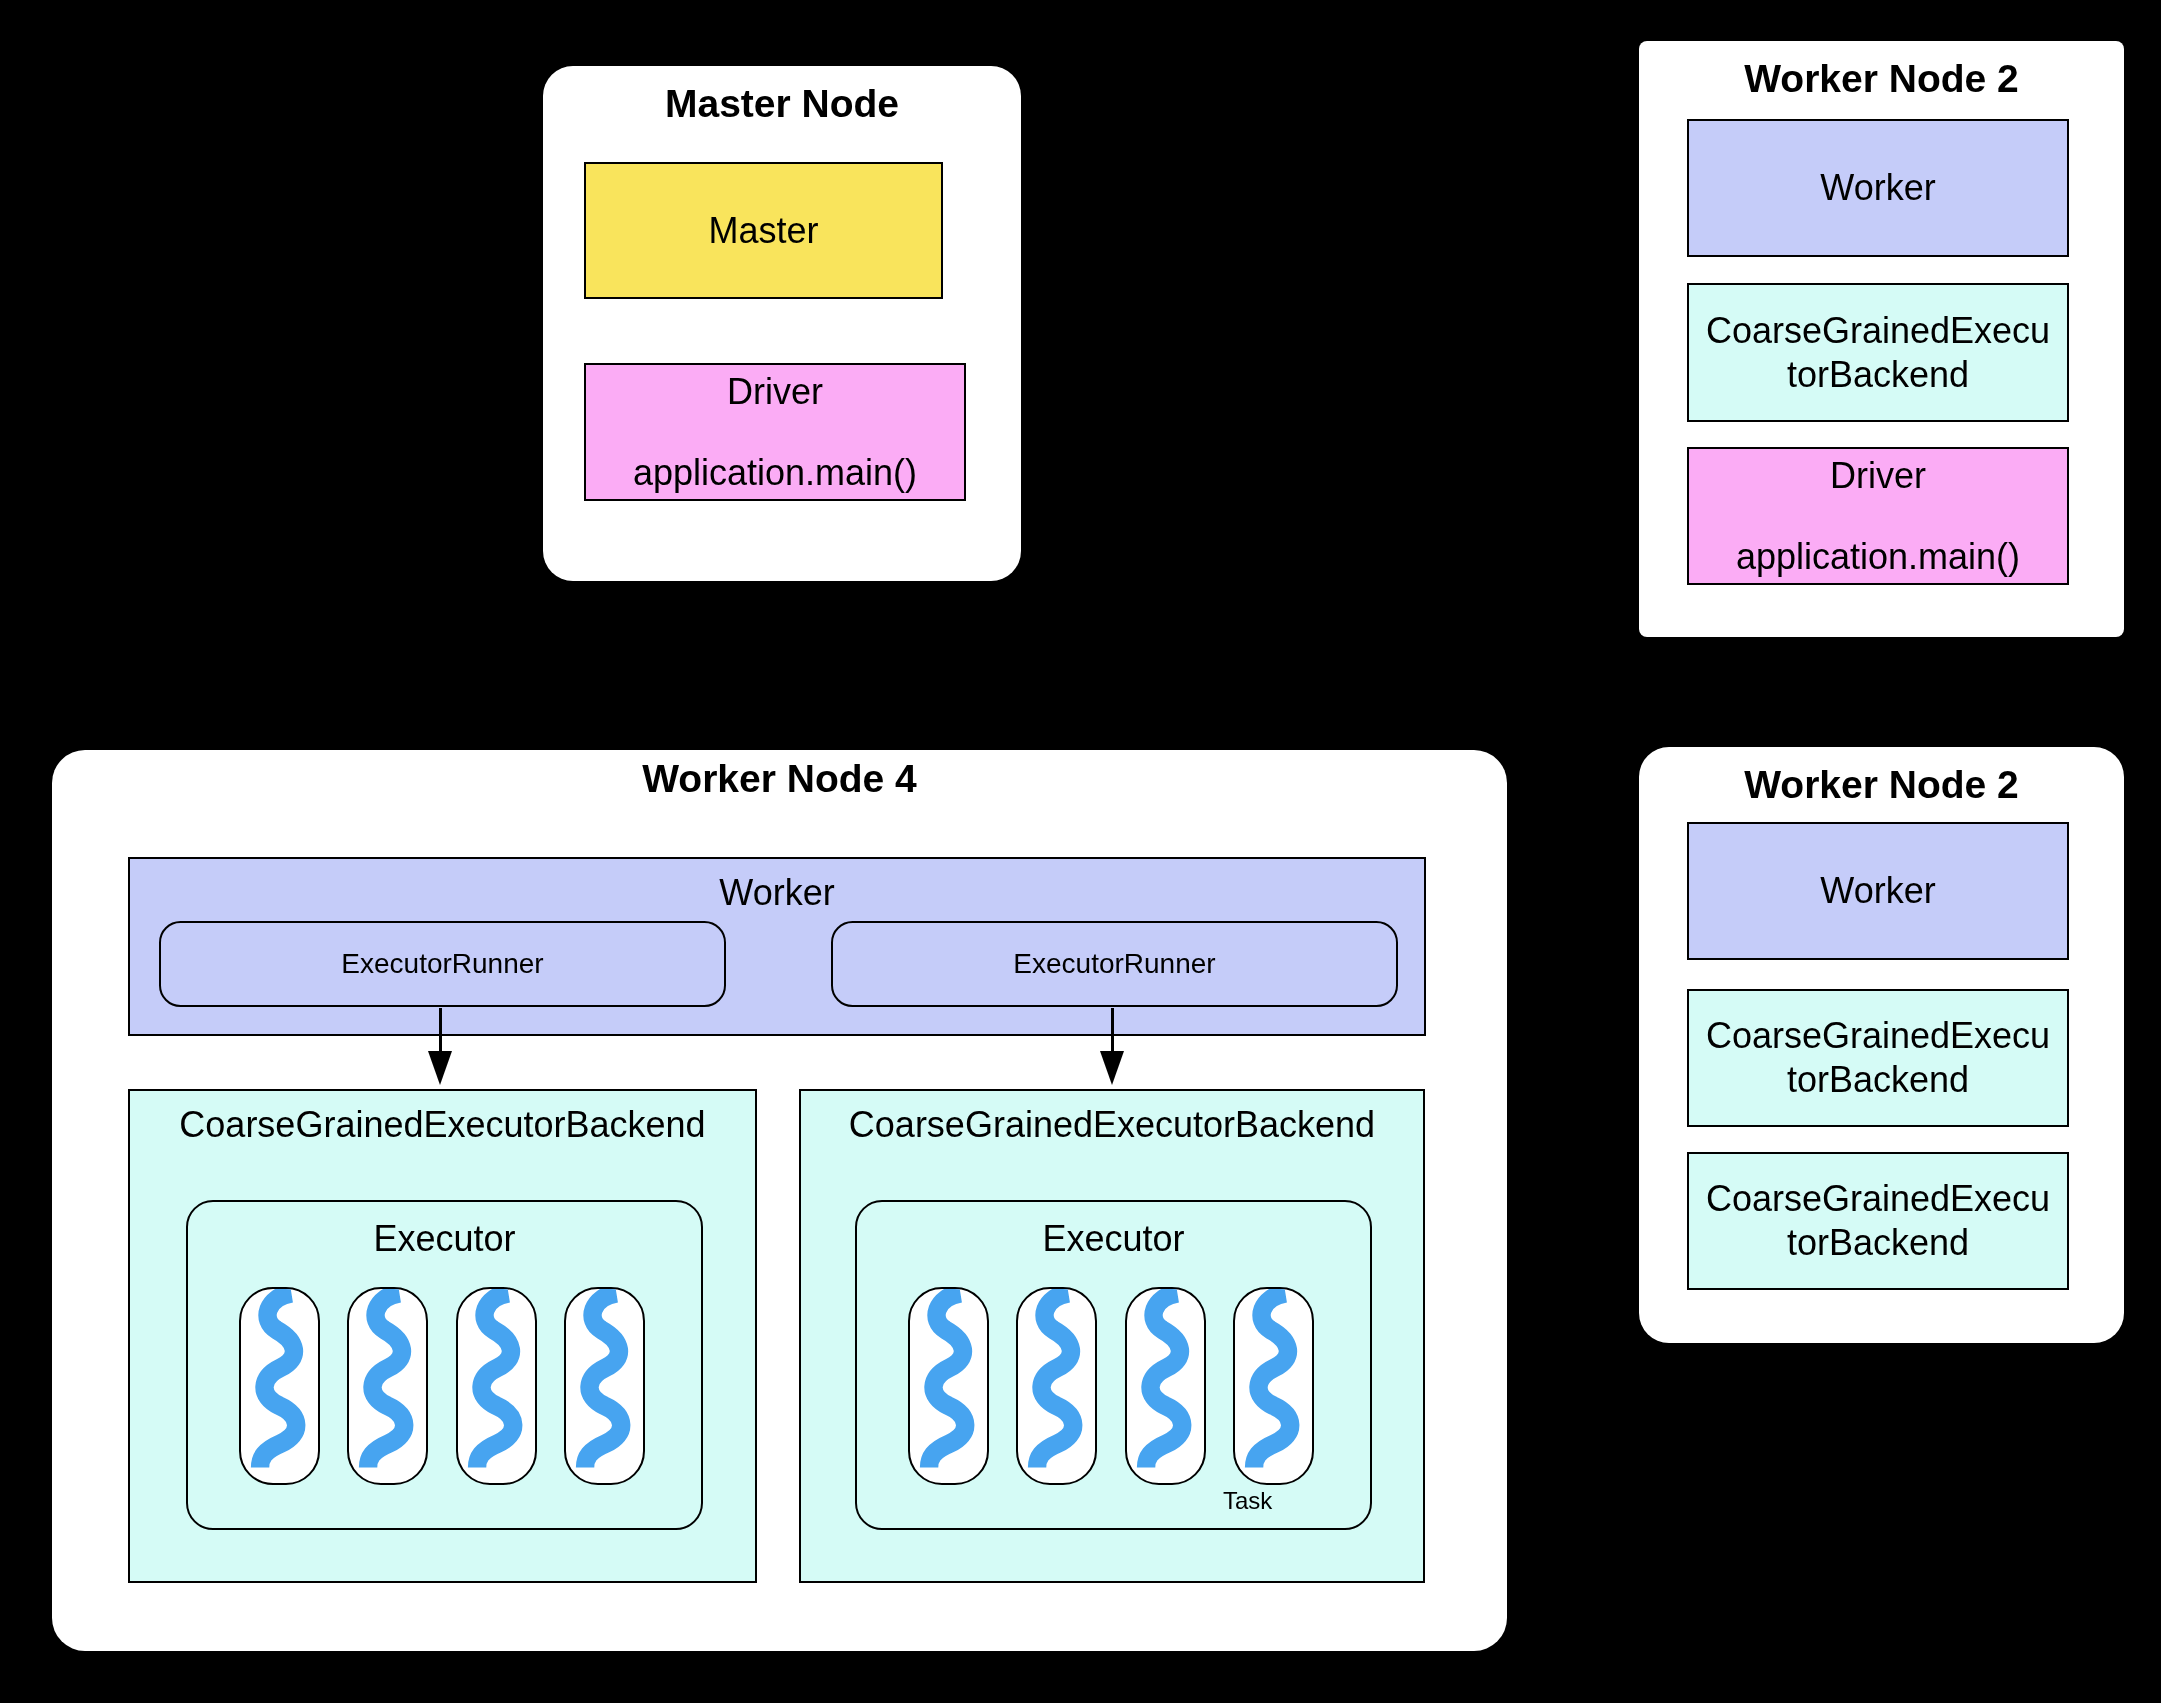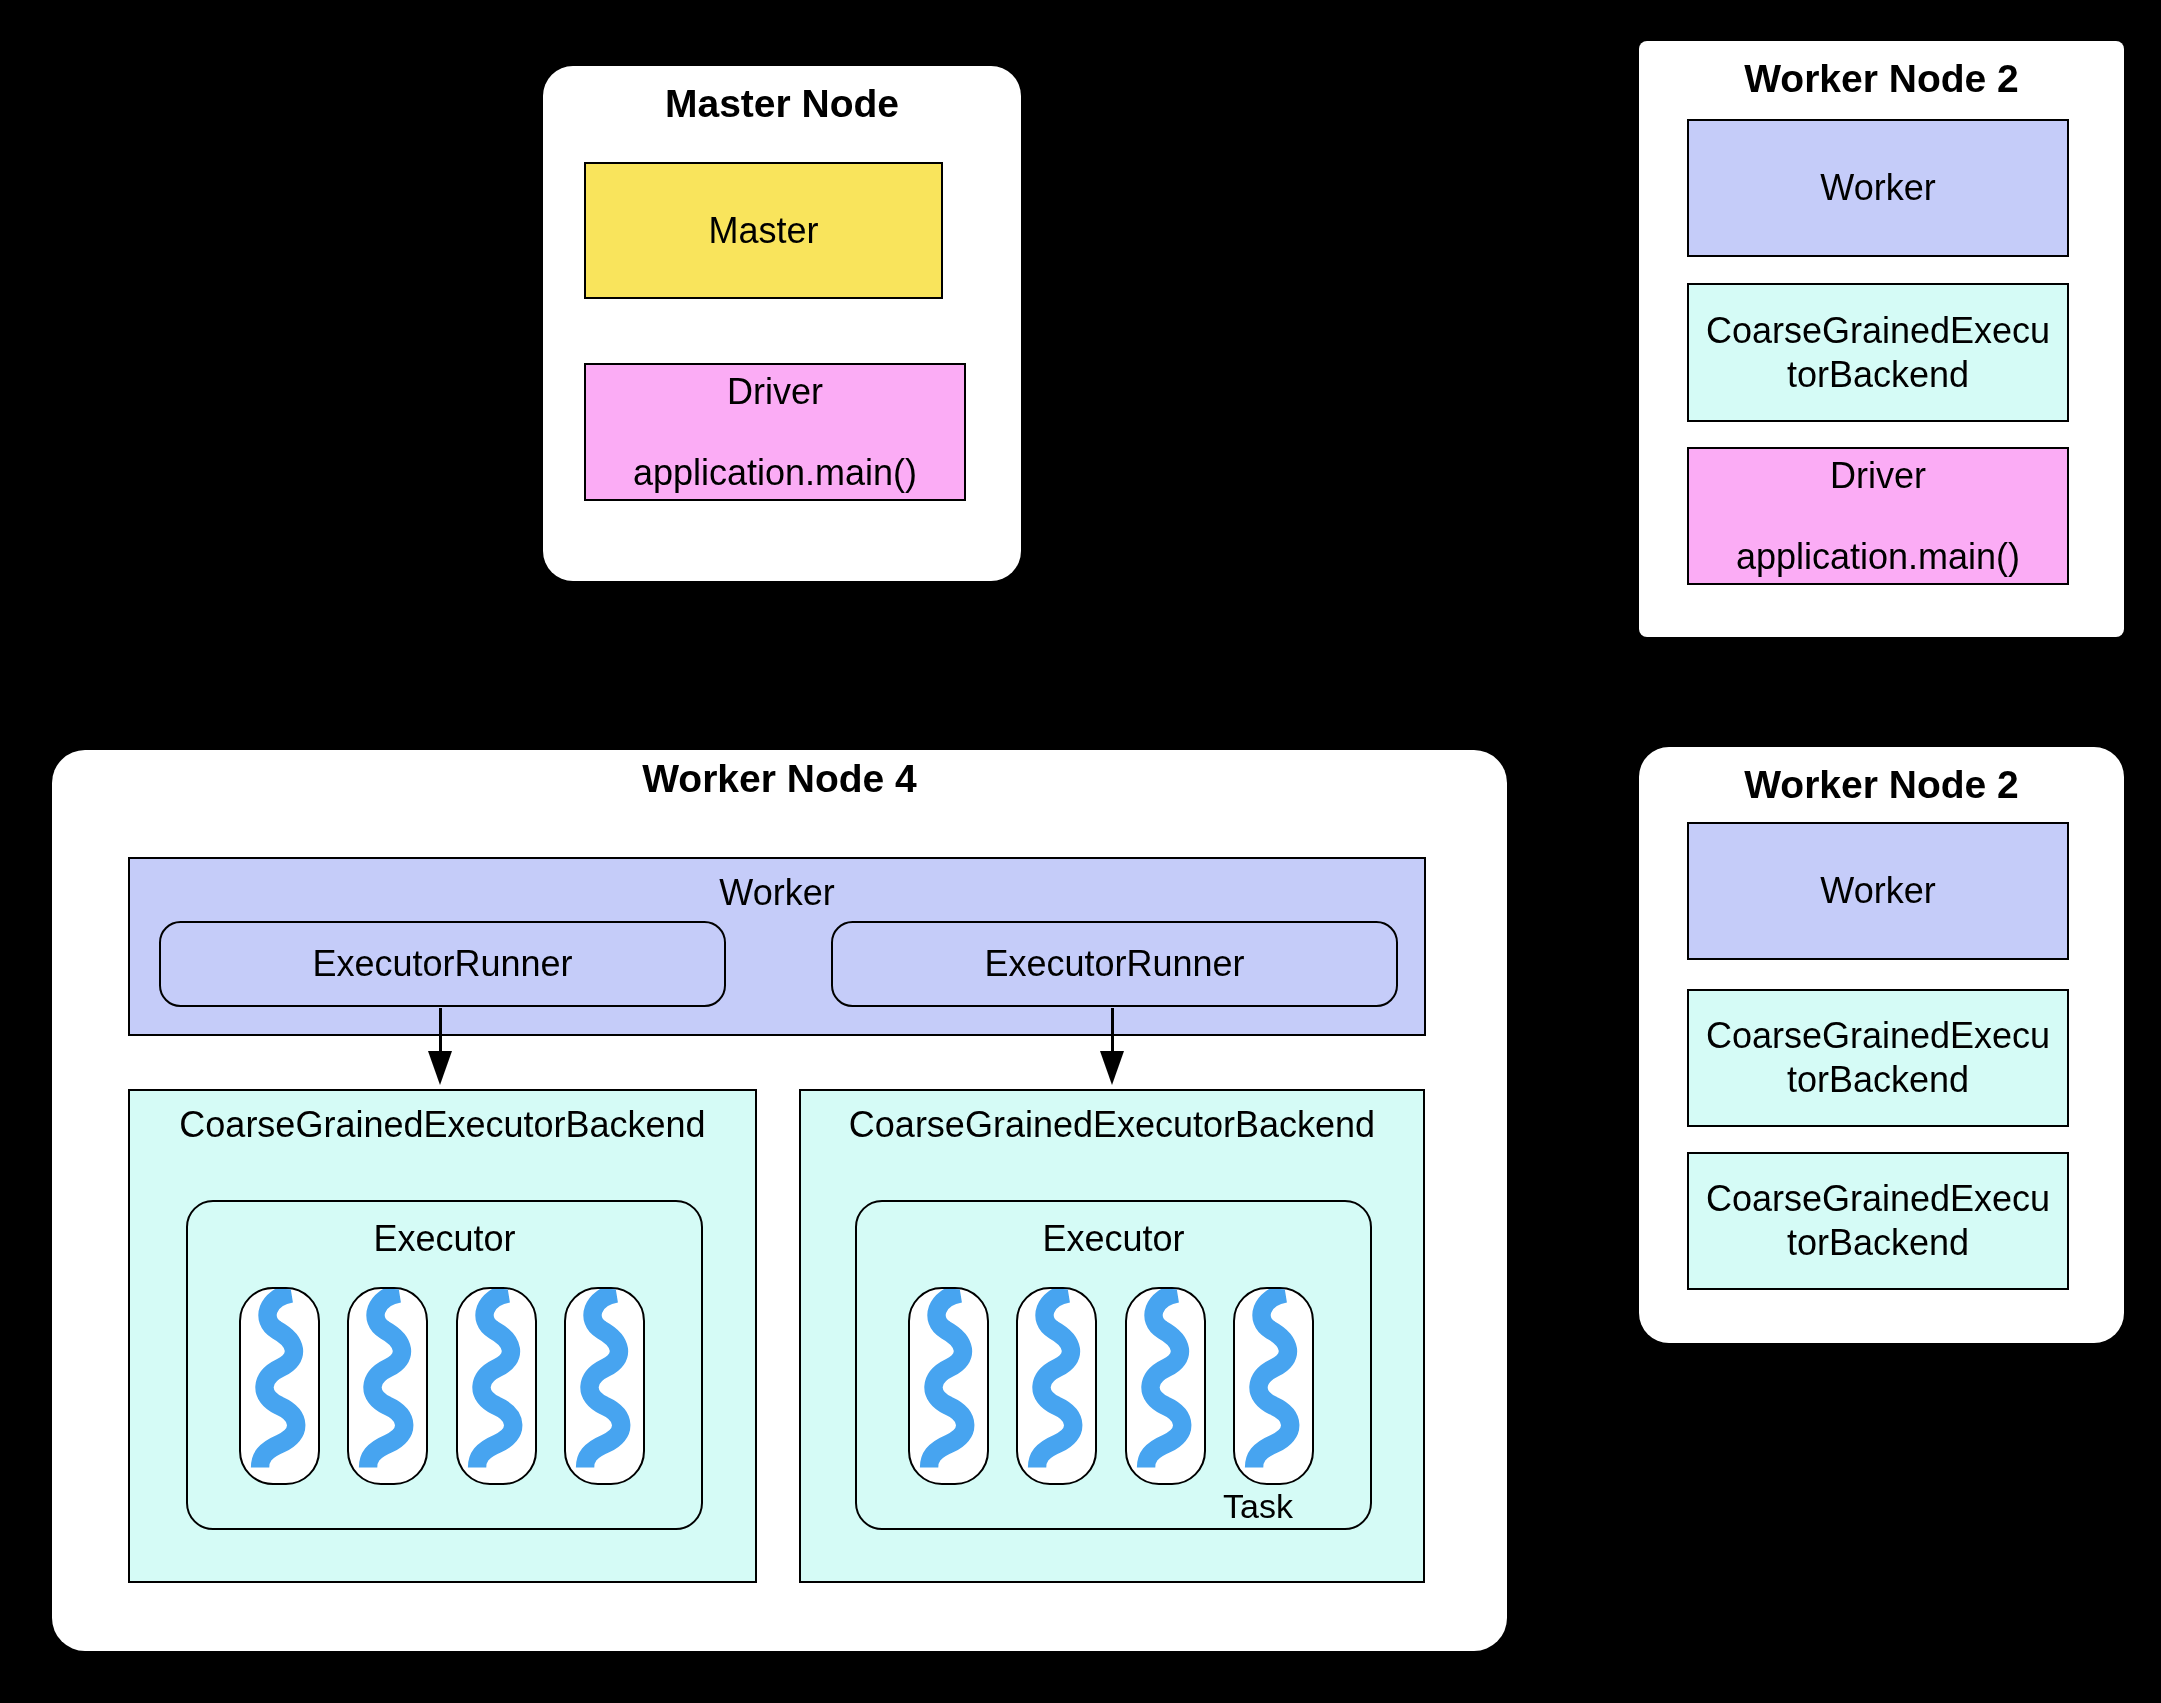--- a/index.html
+++ b/index.html
@@ -24,36 +24,36 @@
   .fill-cyan { background:var(--cyan); }
 
   .bar-label, .cgeb-title, .exec-label { position:absolute; left:0; right:0; text-align:center;
                  font-size:36px; color:var(--text); }
   .bar-label { top:11.5px; }
   .cgeb-title { top:13px; }
   .exec-label { top:16px; }
 
   .runner { position:absolute; border:2.9px solid var(--border); border-radius:21.5px;
             background:var(--lavender); display:flex; align-items:center; justify-content:center;
-            font-size:36px; }
+            font-size:28px; }
 
   .cgeb { position:absolute; border:2.9px solid var(--border); background:var(--cyan); }
   .executor { position:absolute; border:2.9px solid var(--border); border-radius:27px; background:var(--cyan); }
 
   .pill { position:absolute; width:81px; height:198px; background:#fff;
           border:2.9px solid var(--border); border-radius:34px; overflow:hidden; }
   .pill svg { position:absolute; left:0; top:0; width:100%; height:100%; }
   .pill path { stroke:var(--thread_blue); fill:none; stroke-width:27px; }
 
   .arrow-line { position:absolute; width:2.9px; background:var(--border); }
   .arrow-head { position:absolute; width:0; height:0;
                 border-left:12.2px solid transparent; border-right:12.2px solid transparent;
                 border-top:34px solid var(--border); }
 
-  .task-label { position:absolute; font-size:34px; line-height:1; }
+  .task-label { position:absolute; font-size:24px; line-height:1; }
 </style>
 </head>
 <body>
 
 <div class="canvas">
 
   <section class="panel" style="left:543px; top:66px; width:478px; height:515px;">
     <h2 class="panel-title">Master Node</h2>
     <div class="box fill-yellow" style="left:41px; top:96px; width:359px; height:137px;">
       <span>Master</span>

